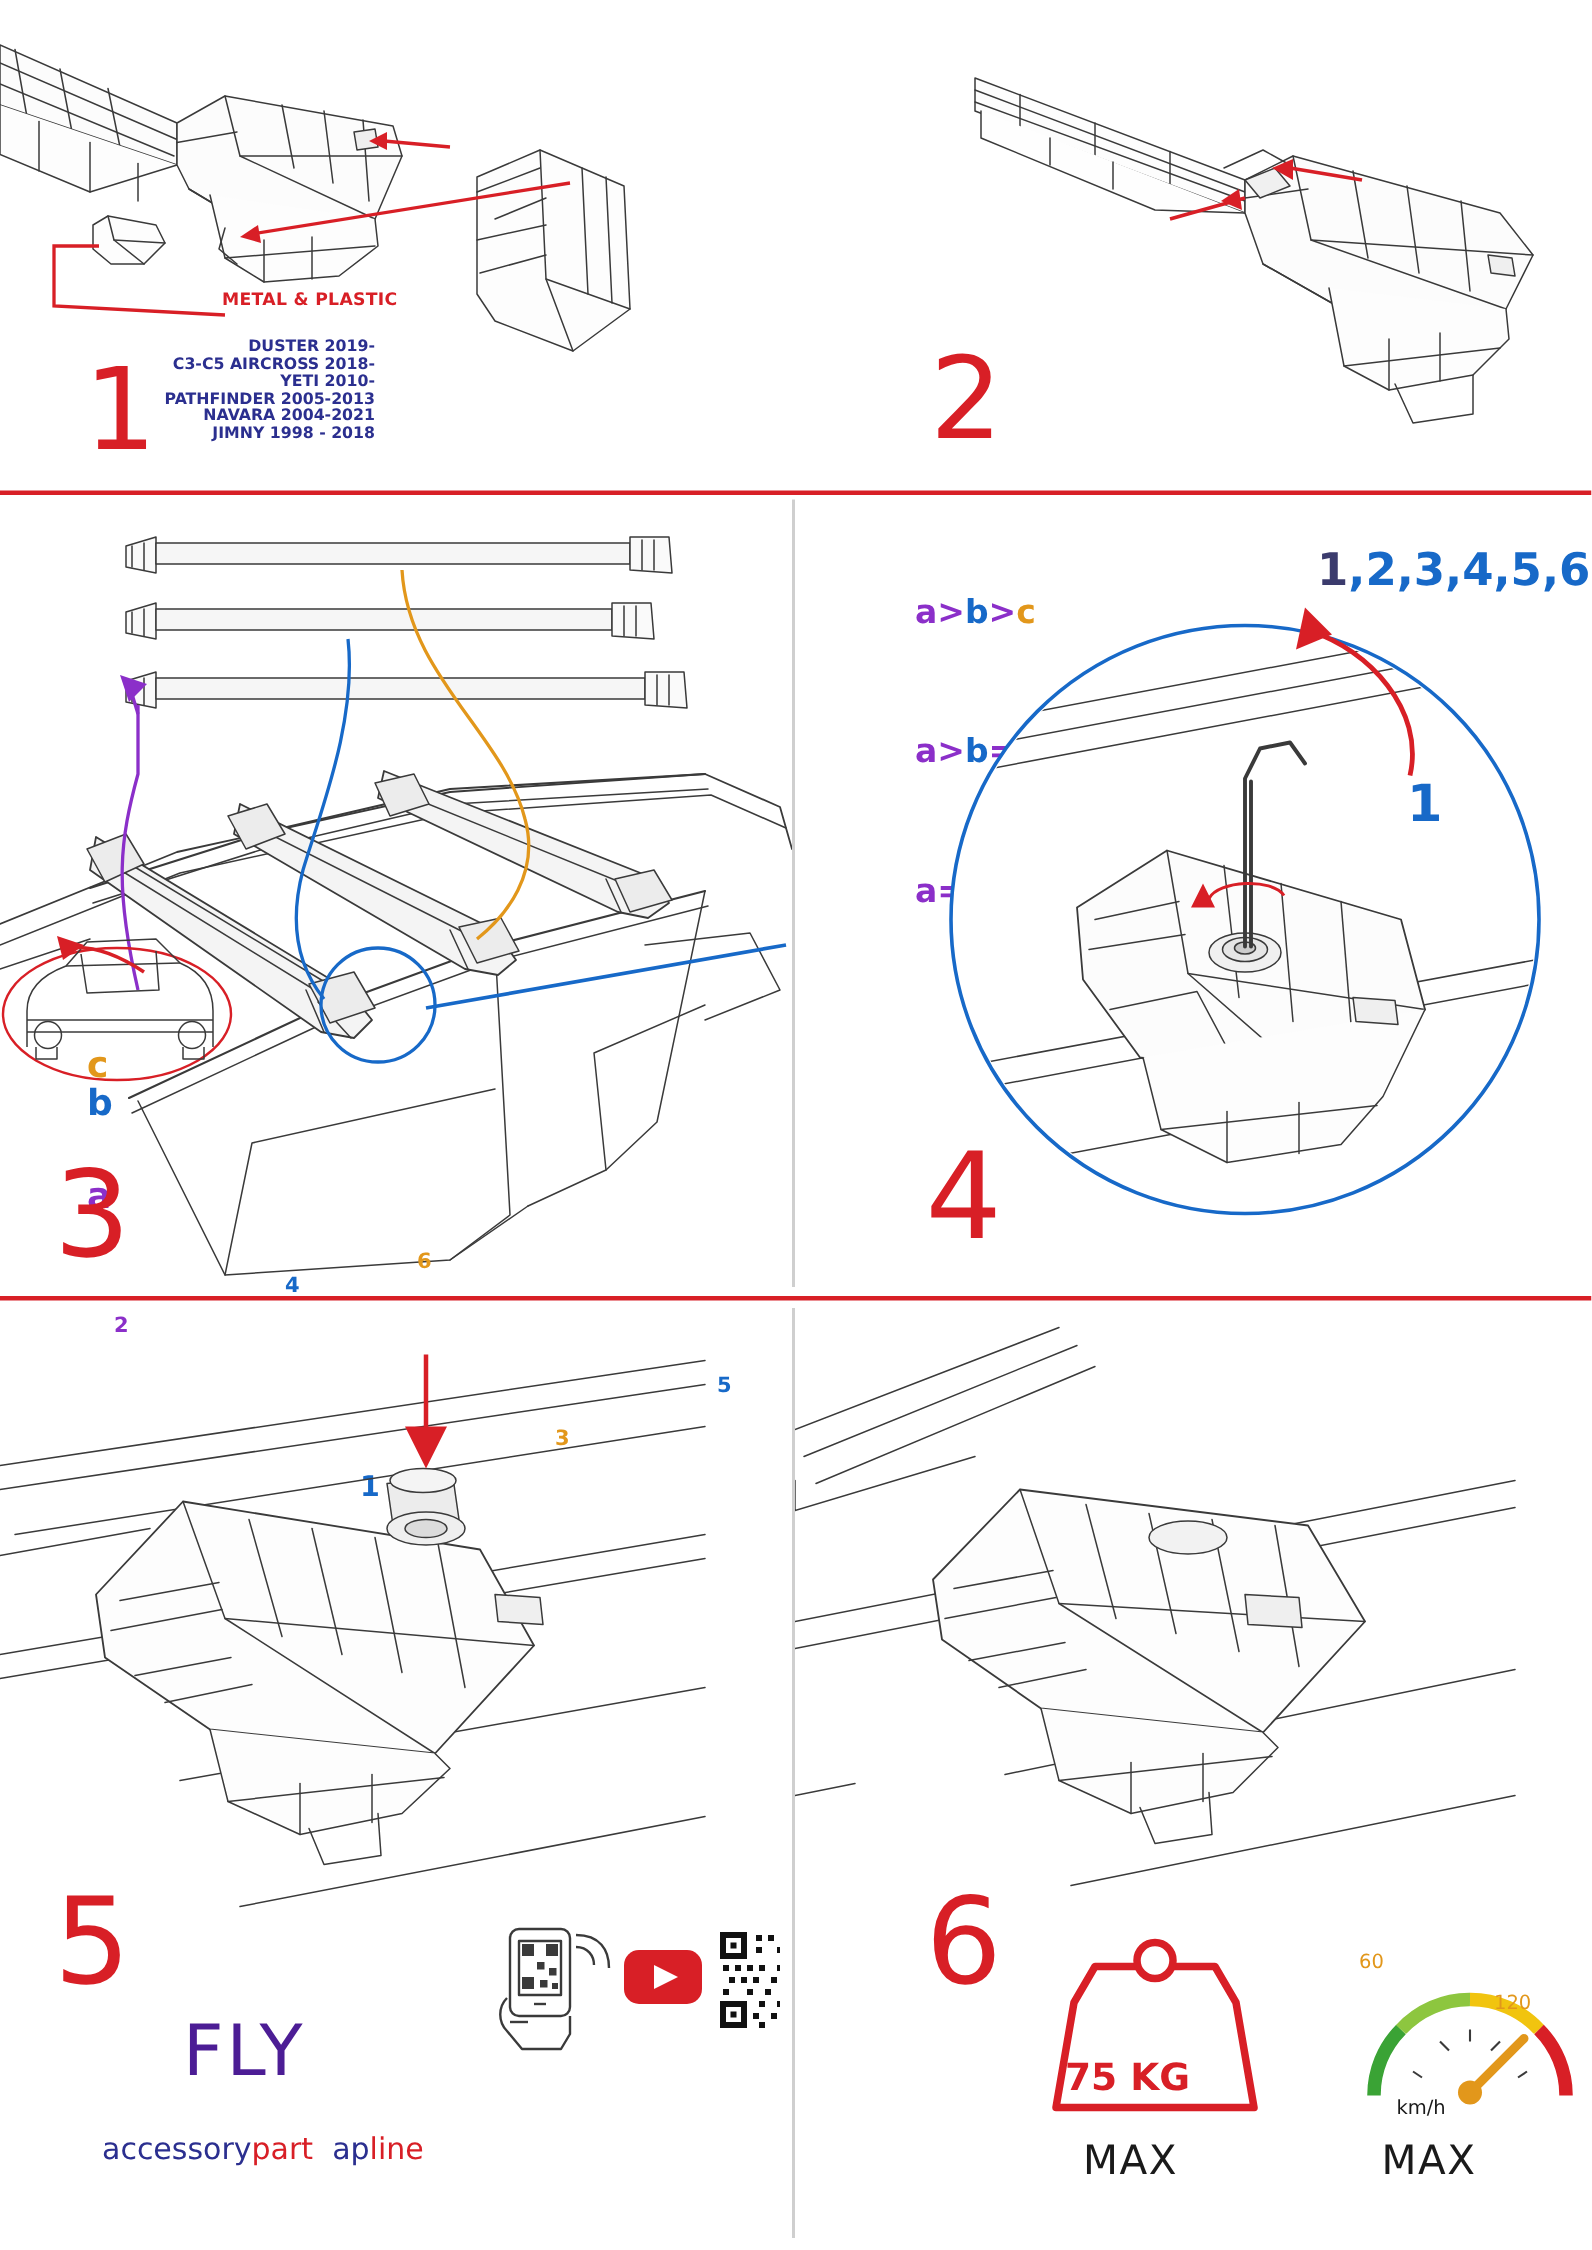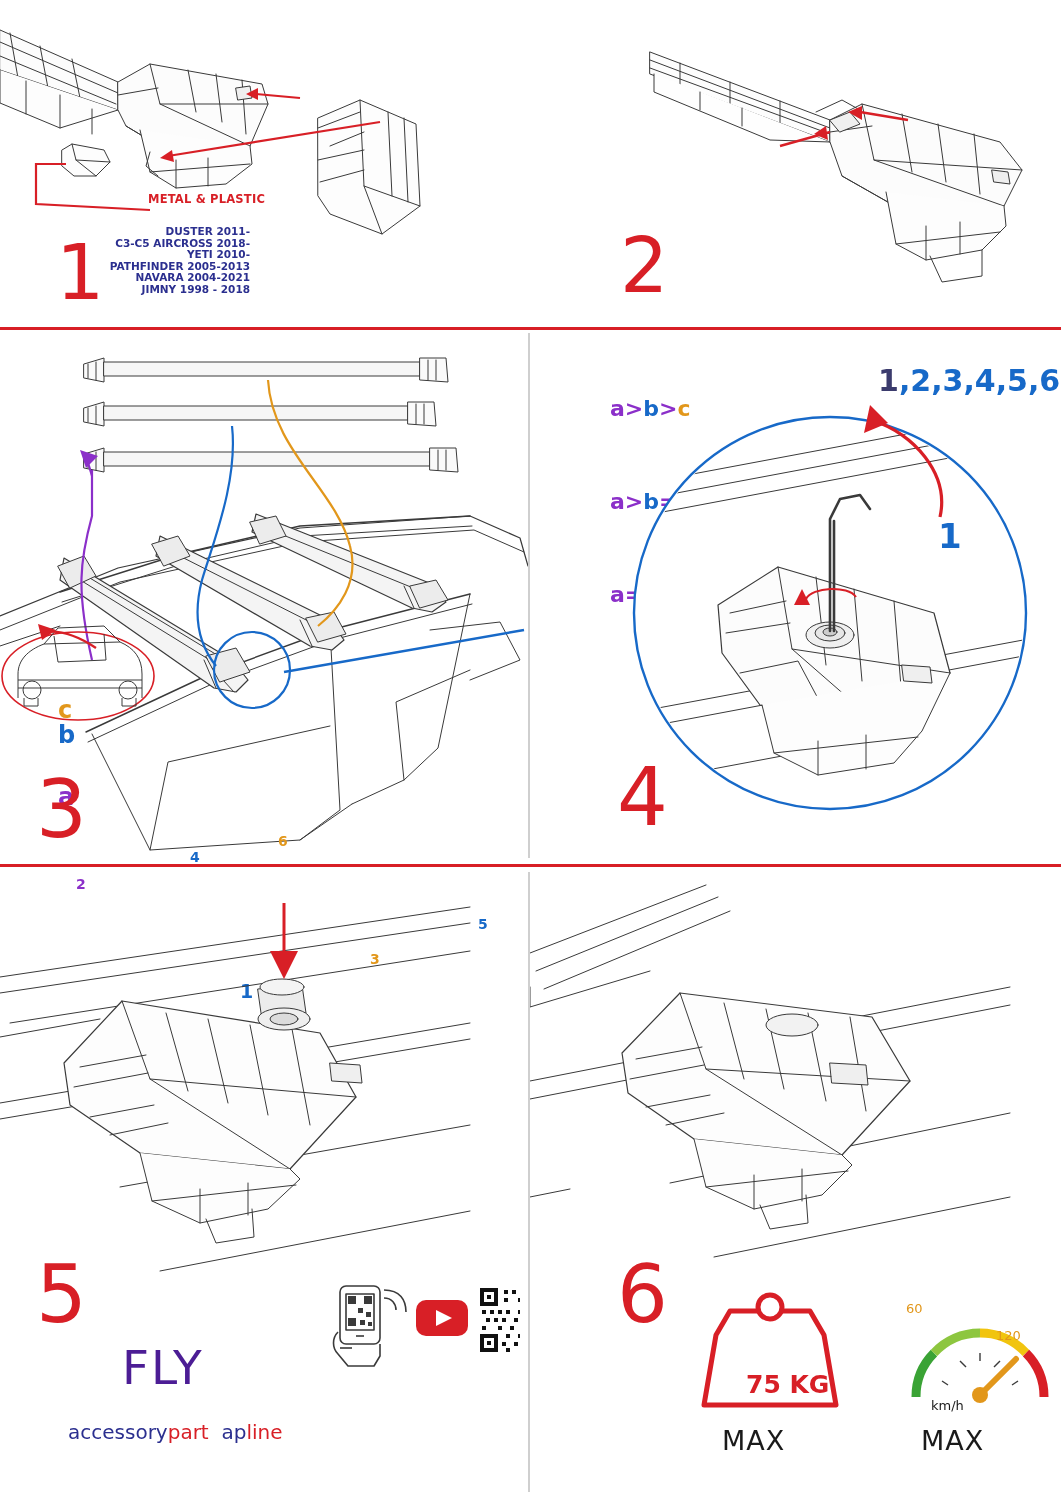--- a/index.html
+++ b/index.html
@@ -111,21 +111,20 @@
   .brandline .w-acc { color: #2b2f8f; }
   .brandline .w-part { color: #d81f26; }
   .brandline .w-ap { color: #2b2f8f; }
   .brandline .w-line { color: #d81f26; }
 
   
   .kglabel {
     position: absolute; left: 710px; top: 1370px;
     font-size: 25px; font-weight: bold; color: #d81f26;
     font-family: "DejaVu Sans", sans-serif;
-    padding-left: 36px;
   }
   .maxlabel {
     position: absolute; font-size: 27px; color: #1a1a1a;
     font-family: "DejaVu Sans", sans-serif; letter-spacing: 1px;
   }
   .kmh {
     position: absolute; left: 931px; top: 1398px;
     font-size: 13px; color: #1a1a1a;
     font-family: "DejaVu Sans", sans-serif;
   }
@@ -195,21 +194,21 @@
         <path d="M66 164 L36 164 L36 204 L150 210"></path>
       </g>
       <g fill="#d81f26">
         <path d="M258 88 L246 94 L258 100 Z"></path>
         <path d="M172 150 L160 158 L174 162 Z"></path>
       </g>
     </svg>
     <div class="stepnum sn1">1</div>
     <div class="metalplastic">METAL &amp; PLASTIC</div>
     <div class="carlist">
-      <div>DUSTER 2011-</div>
+      <div>DUSTER 2019-</div>
       <div>C3-C5 AIRCROSS 2018-</div>
       <div>YETI 2010-</div>
       <div>PATHFINDER 2005-2013</div>
       <div>NAVARA 2004-2021</div>
       <div>JIMNY 1998 - 2018</div>
     </div>
   </div>
 
   <div class="abs" style="left:530px;top:0;width:531px;height:327px;">
     <svg width="531" height="327" viewBox="0 0 531 327">

